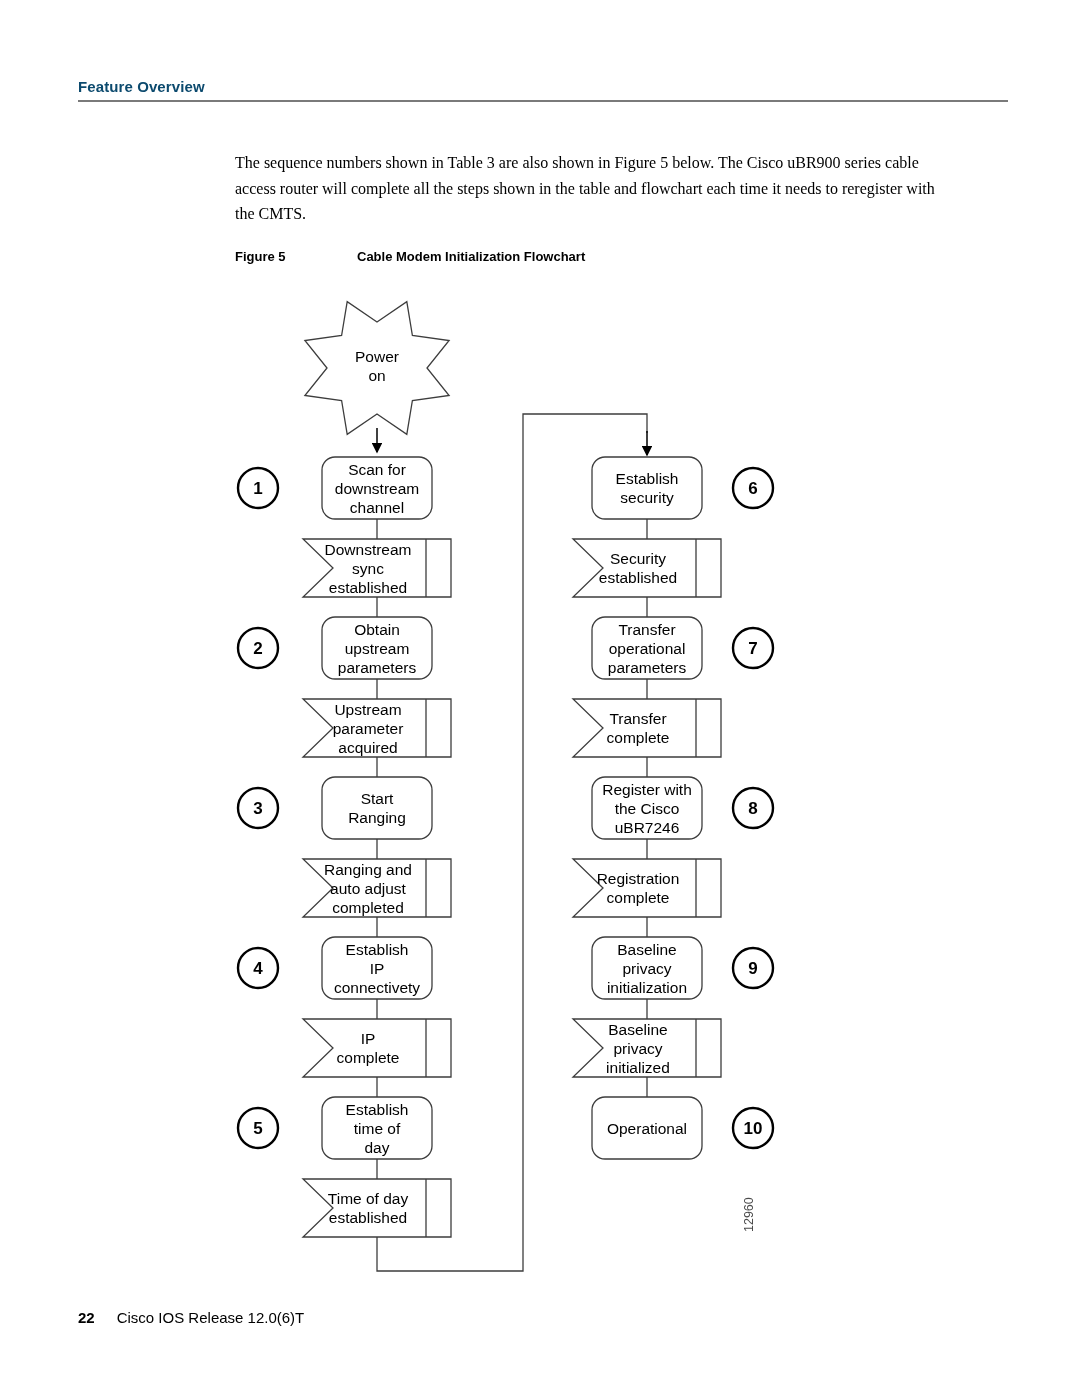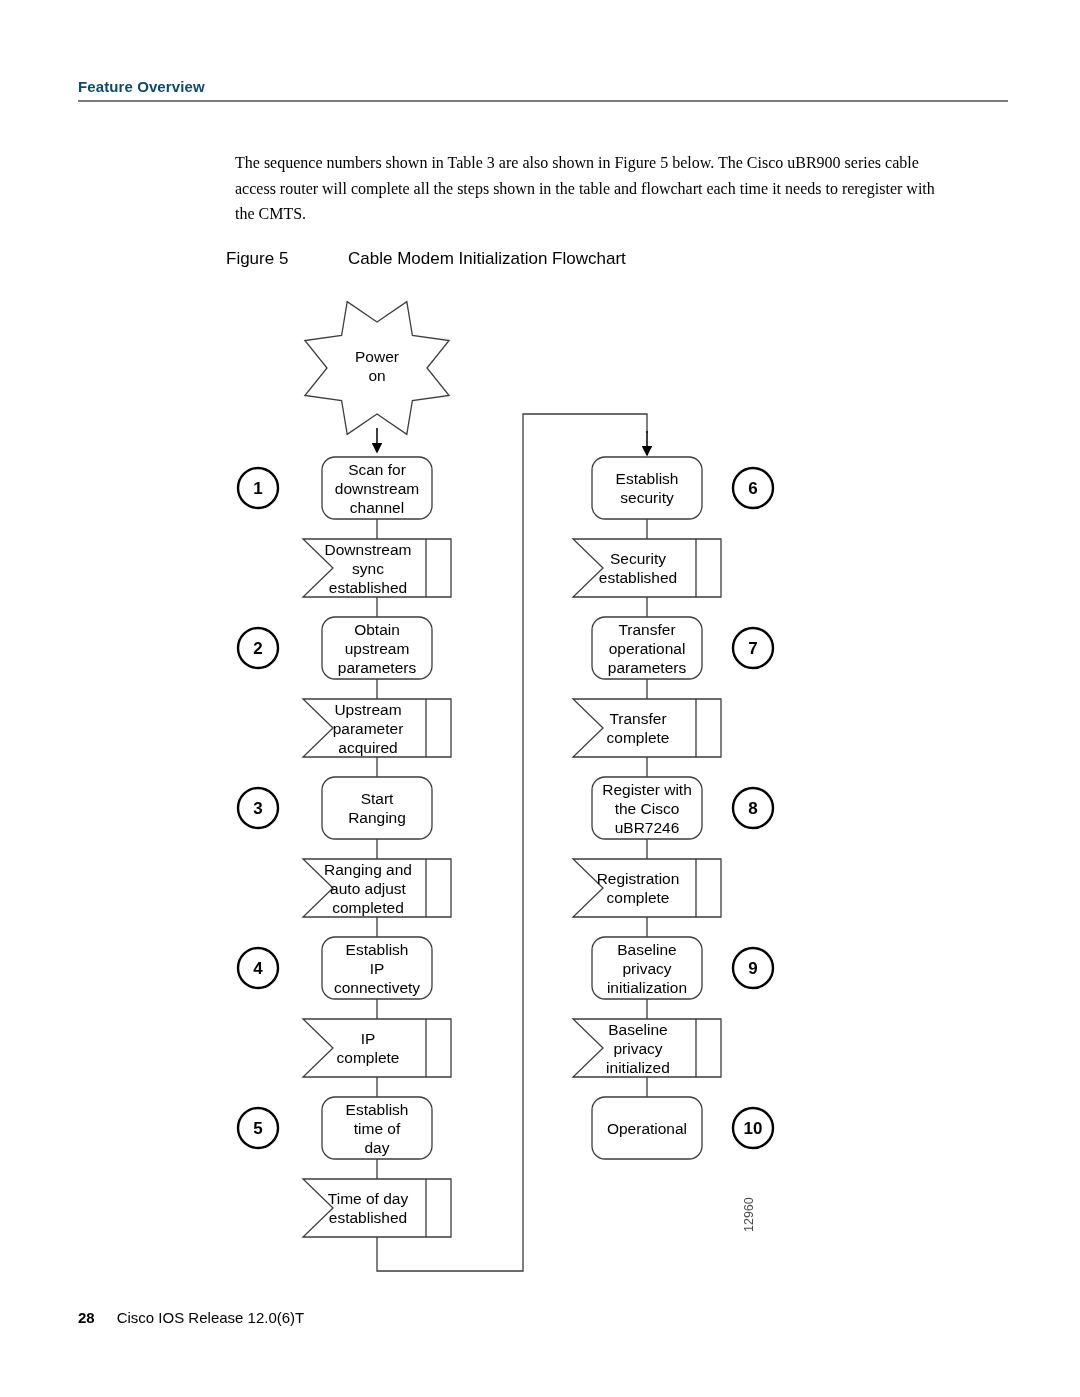--- a/index.html
+++ b/index.html
@@ -46,24 +46,24 @@
     width: 700px;
     font-family: "Liberation Serif", serif;
     font-size: 16px;
     line-height: 25.5px;
     text-align: left;
     color: #000;
   }
   
   .fig-caption {
     position: absolute;
-    left: 226px;
+    left: 235px;
     top: 249px;
-    font-size: 17px;
-    font-weight: normal;
+    font-size: 13px;
+    font-weight: bold;
     white-space: nowrap;
   }
   .fig-caption .fig-label {
     display: inline-block;
     width: 122px;
   }
   
   .flow-svg {
     position: absolute;
     left: 0;
@@ -244,16 +244,16 @@
         <text x="753" y="654" text-anchor="middle" font-size="17" font-weight="bold">7</text>
         <text x="753" y="814" text-anchor="middle" font-size="17" font-weight="bold">8</text>
         <text x="753" y="974" text-anchor="middle" font-size="17" font-weight="bold">9</text>
         <text x="753" y="1134" text-anchor="middle" font-size="17" font-weight="bold">10</text>
       </g>
   </svg>
 
   <div class="art-id">12960</div>
 
   <div class="footer">
-    <span class="pg">28</span><span class="rel">Cisco IOS Release 12.0(6)T</span>
+    <span class="pg">22</span><span class="rel">Cisco IOS Release 12.0(6)T</span>
   </div>
 
 </div>
 
 </body></html>

